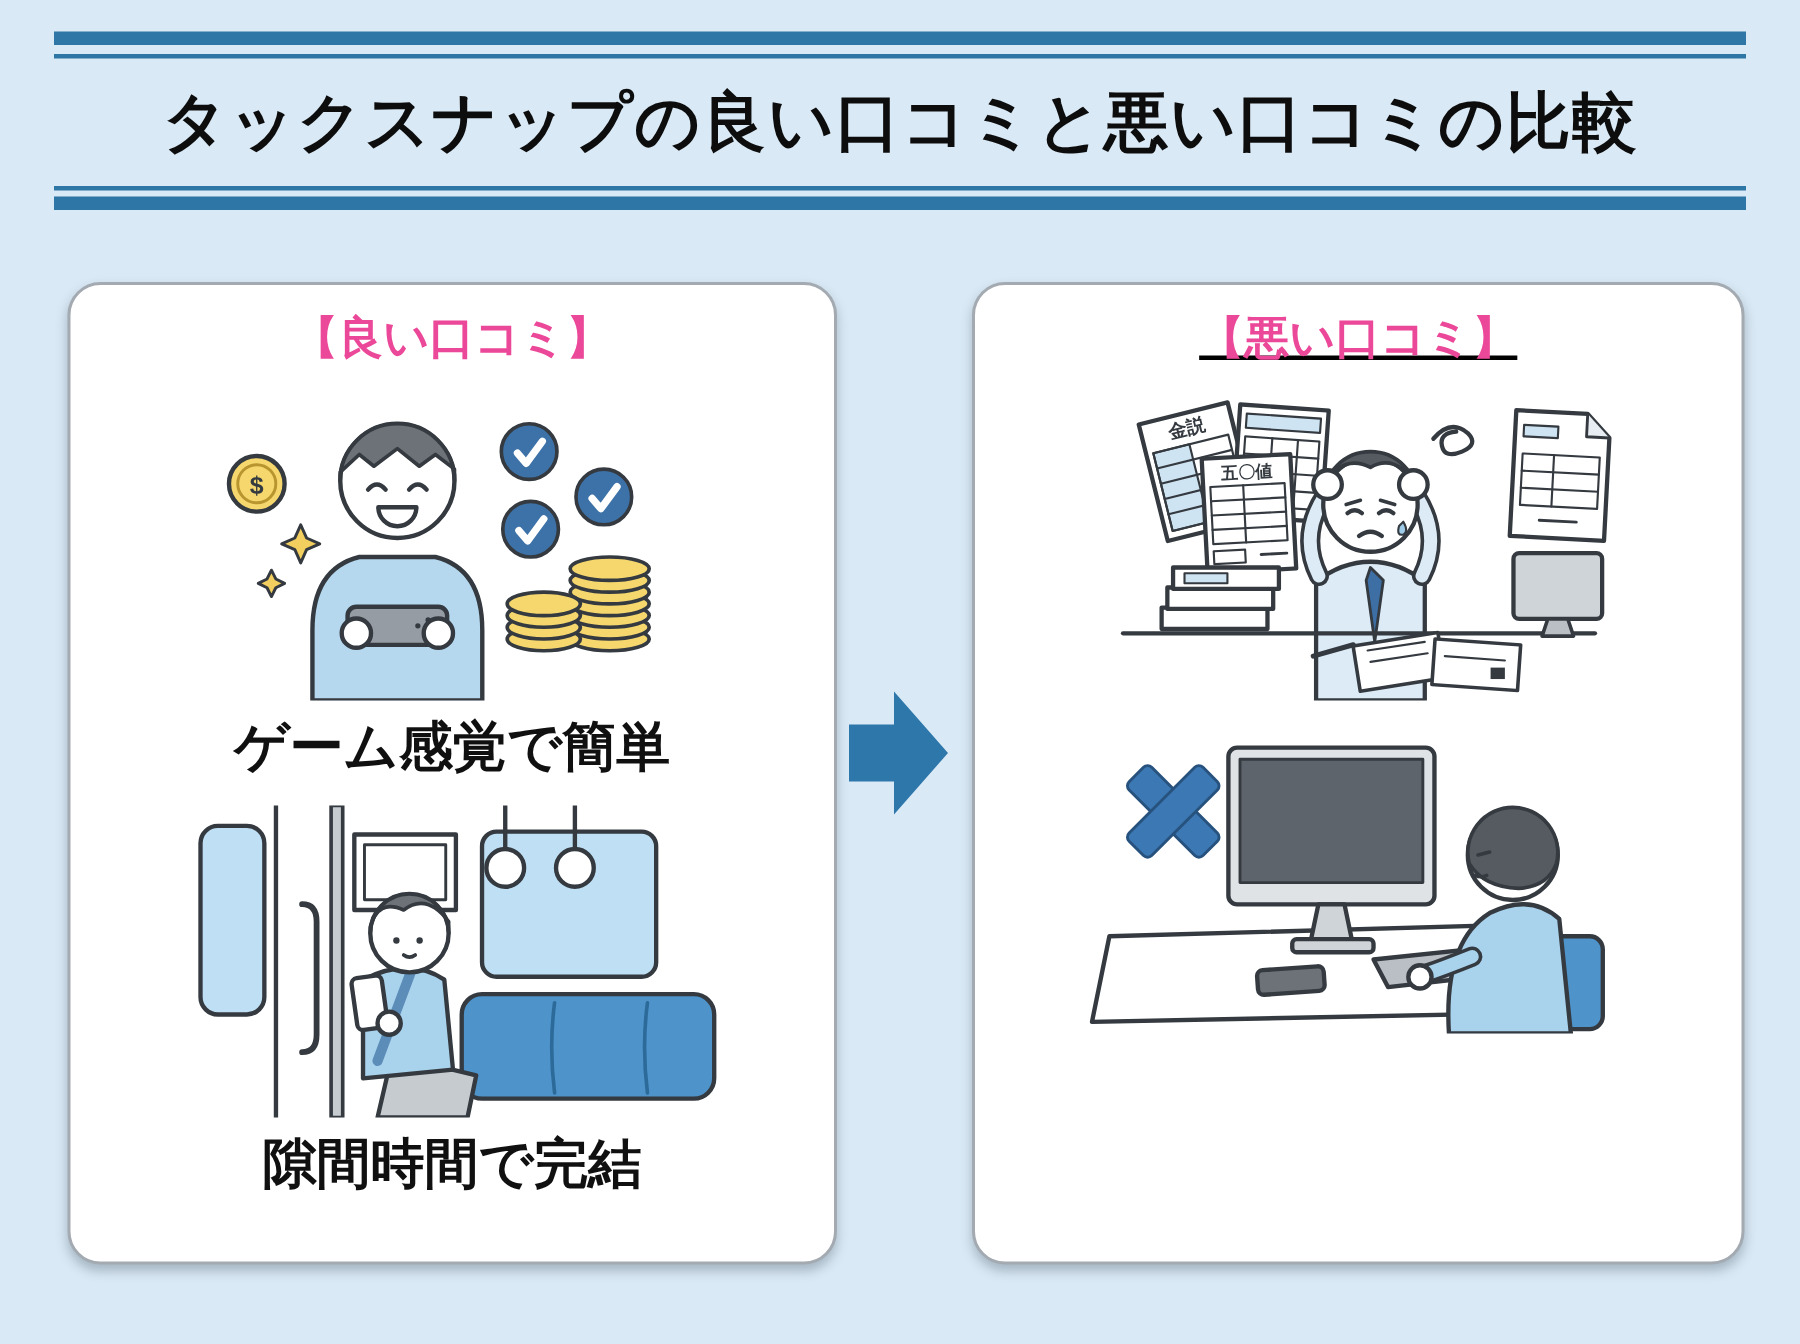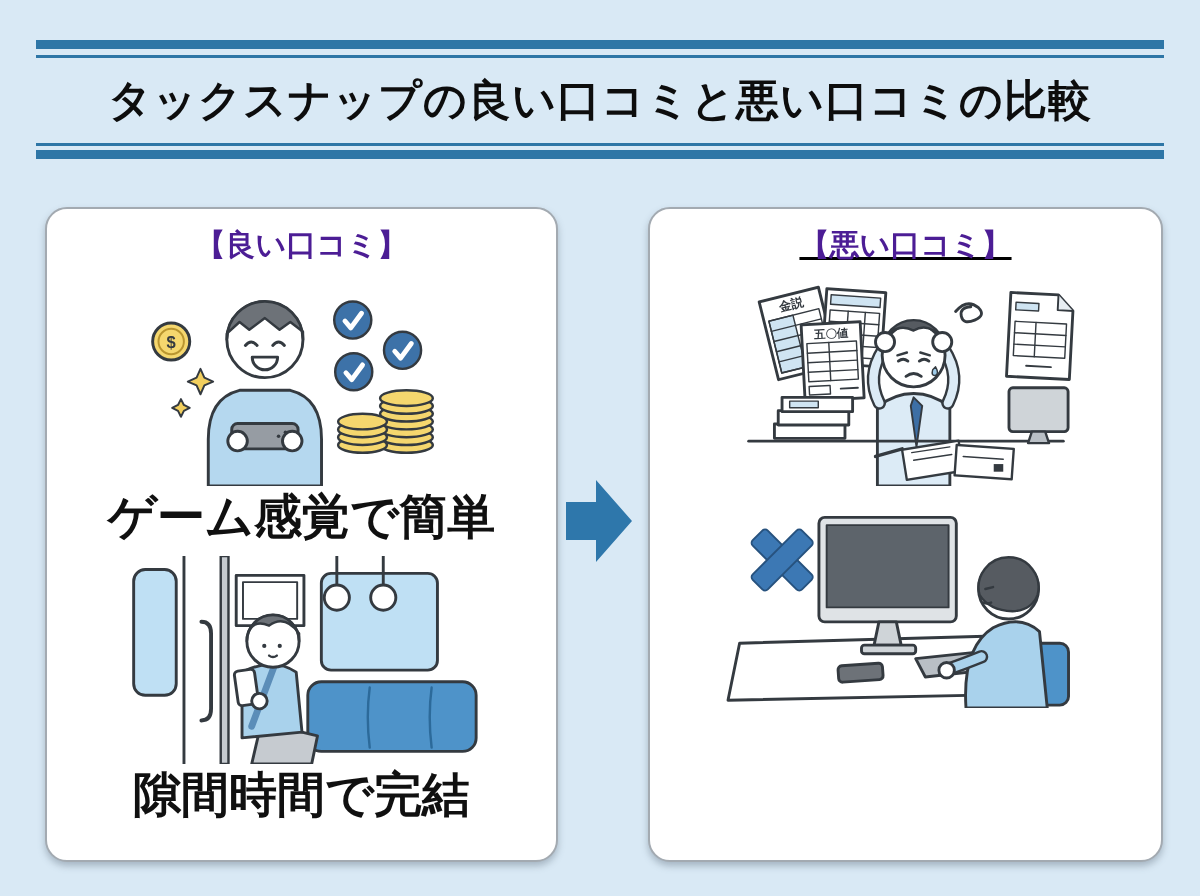--- a/index.html
+++ b/index.html
@@ -4,21 +4,21 @@
 <style>
   html,body{margin:0;padding:0;}
   body{
     width:1200px;height:896px;
     background:#d9e9f5;
     font-family:"Liberation Sans","DejaVu Sans",sans-serif;
     overflow:hidden;
     position:relative;
   }
   
-  .header{margin:0 36px;padding-top:40px;}
+  .header{margin:0 36px;padding-top:21px;}
   .rule{width:100%;}
   .rule-thick{height:9px;background:#2e76a6;}
   .rule-thin{height:3px;background:#2e76a6;}
   .gap6{height:6px;} .gap4{height:4px;}
   .title{
     margin:0;height:85px;display:flex;align-items:center;justify-content:center;
     font-size:43px;font-weight:900;color:#0d0d0d;letter-spacing:1px;
     text-align:center;
   }
   
@@ -26,26 +26,26 @@
   .card{
     position:absolute;top:0;height:655px;
     background:#ffffff;border:2px solid #a3aab1;border-radius:22px;
     box-shadow:0 4px 7px rgba(90,105,120,.4);
     display:flex;flex-direction:column;align-items:center;
     box-sizing:border-box;padding-top:14px;
   }
   .card-good{left:45px;width:513px;}
   .card-bad{left:648px;width:515px;text-decoration:underline;}
   .card-title{
-    margin:0;font-size:30px;font-weight:800;color:#4c1d95;line-height:44px;
+    margin:0;font-size:30px;font-weight:800;color:#ec4899;line-height:44px;
   }
   .fig{margin:14px 0 0 0;width:100%;display:flex;justify-content:center;}
   .fig svg{display:block;}
   .caption{
-    margin:6px 0 0 0;font-size:48px;font-weight:800;color:#101010;line-height:50px;
+    margin:6px 0 0 0;font-size:36px;font-weight:800;color:#101010;line-height:50px;
     text-align:center;white-space:nowrap;
   }
   
   .arrow{position:absolute;left:566px;top:271px;width:68px;height:86px;}
 </style>
 </head>
 <body>
 
 <div class="page">
 

